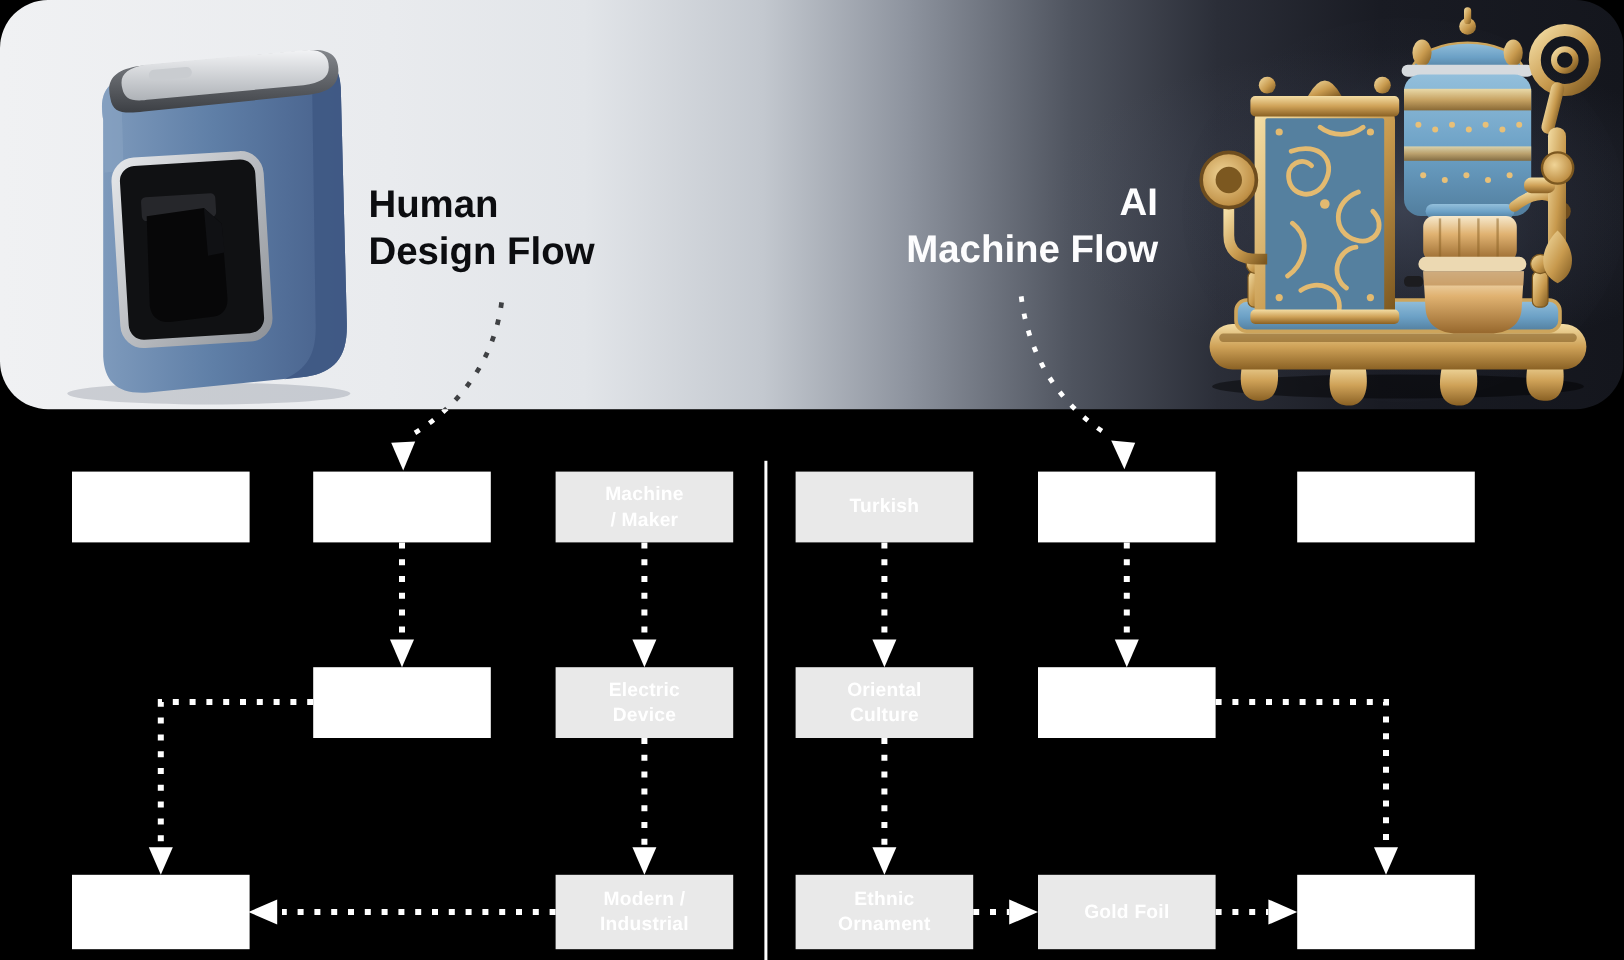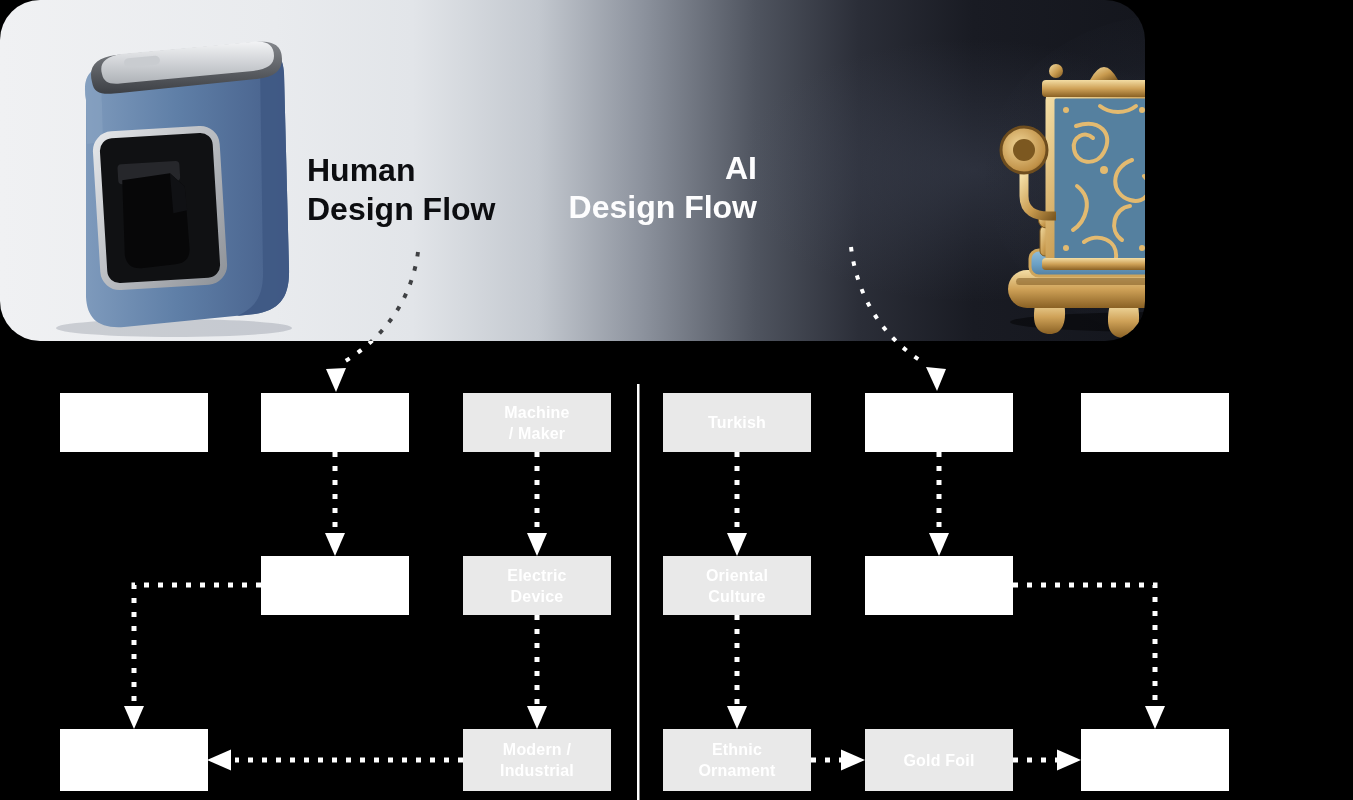--- a/index.html
+++ b/index.html
@@ -1,19 +1,19 @@
 <!DOCTYPE html>
 <html><head>
 <meta charset="utf-8">
 <style>
   html,body{margin:0;padding:0;background:#000;}
   #stage{position:relative;width:1353px;height:800px;background:#000;overflow:hidden;
          font-family:"Liberation Sans",sans-serif;}
   
-  .banner{position:absolute;left:0;top:0;width:1145px;height:341px;border-radius:40px;overflow:hidden;
+  .banner{position:absolute;left:0;top:0;width:1353px;height:341px;border-radius:40px;overflow:hidden;
     background:linear-gradient(90deg,#f0f1f3 0%,#e9ebee 24%,#e2e5e9 36%,#c3c8cf 47%,#8d939e 56%,
                #4f545f 66%,#2b2e38 75%,#191b23 85%,#14161d 100%);}
   .banner::after{content:"";position:absolute;inset:0;
     background:radial-gradient(ellipse 30% 55% at 85% 50%, rgba(82,90,110,0.35), rgba(0,0,0,0) 70%);}
   .title{position:absolute;font-weight:700;font-size:32px;line-height:39px;white-space:pre-line;z-index:3;}
   .title.human{left:307px;top:151px;color:#0c0d10;}
   .title.ai{right:388px;top:149px;color:#fdfdfe;text-align:right;}
   .msvg{position:absolute;z-index:2;}
   
   .box{position:absolute;z-index:4;display:flex;align-items:center;justify-content:center;
@@ -186,21 +186,21 @@
         <path d="M318,192 C334,208 334,228 318,236 C302,228 302,208 318,192 Z" fill="url(#bv)"></path>
         <path d="M44,174 L44,196 C44,212 56,216 68,216 L76,216" stroke="url(#bv)" stroke-width="9" fill="none"></path>
         <circle cx="44" cy="150" r="23" fill="url(#brassR)" stroke="#6e4d1e" stroke-width="3"></circle>
         <circle cx="44" cy="150" r="11" fill="#7c5820"></circle>
       </g>
     </svg>
 
     <div class="title human">Human
 Design Flow</div>
     <div class="title ai">AI
-Design Flow</div>
+Machine Flow</div>
   </div>
 
   <svg class="overlay" width="1353" height="800" viewBox="0 0 1353 800">
     <defs>
       <clipPath id="bannerClip">
           <rect x="0" y="0" width="1353" height="341"></rect>
         </clipPath>
     </defs>
     <rect x="637" y="384" width="2.5" height="416" fill="#ffffff"></rect>
     <g stroke="#ffffff" stroke-width="5" stroke-dasharray="5 9" fill="none">

